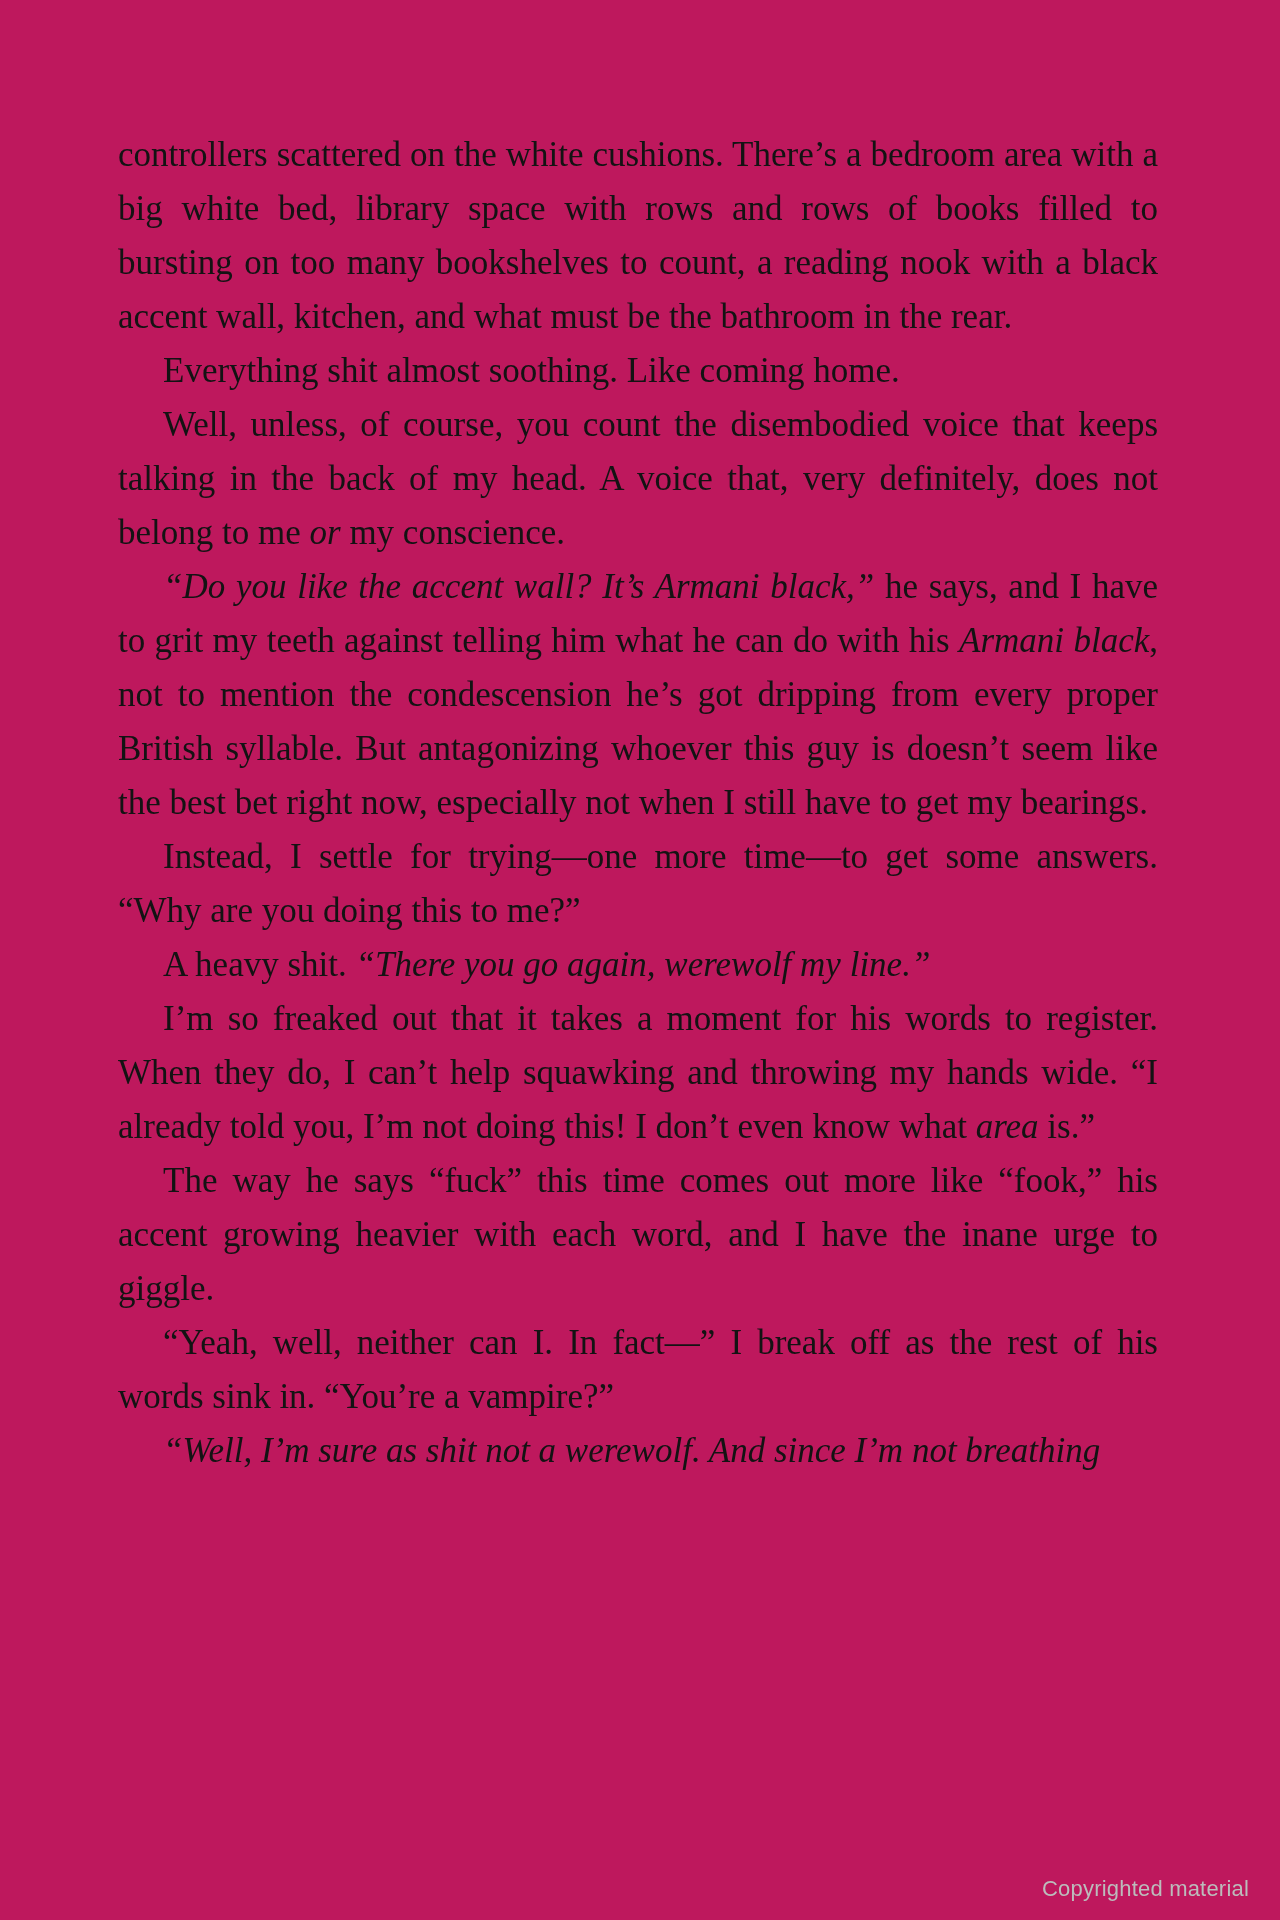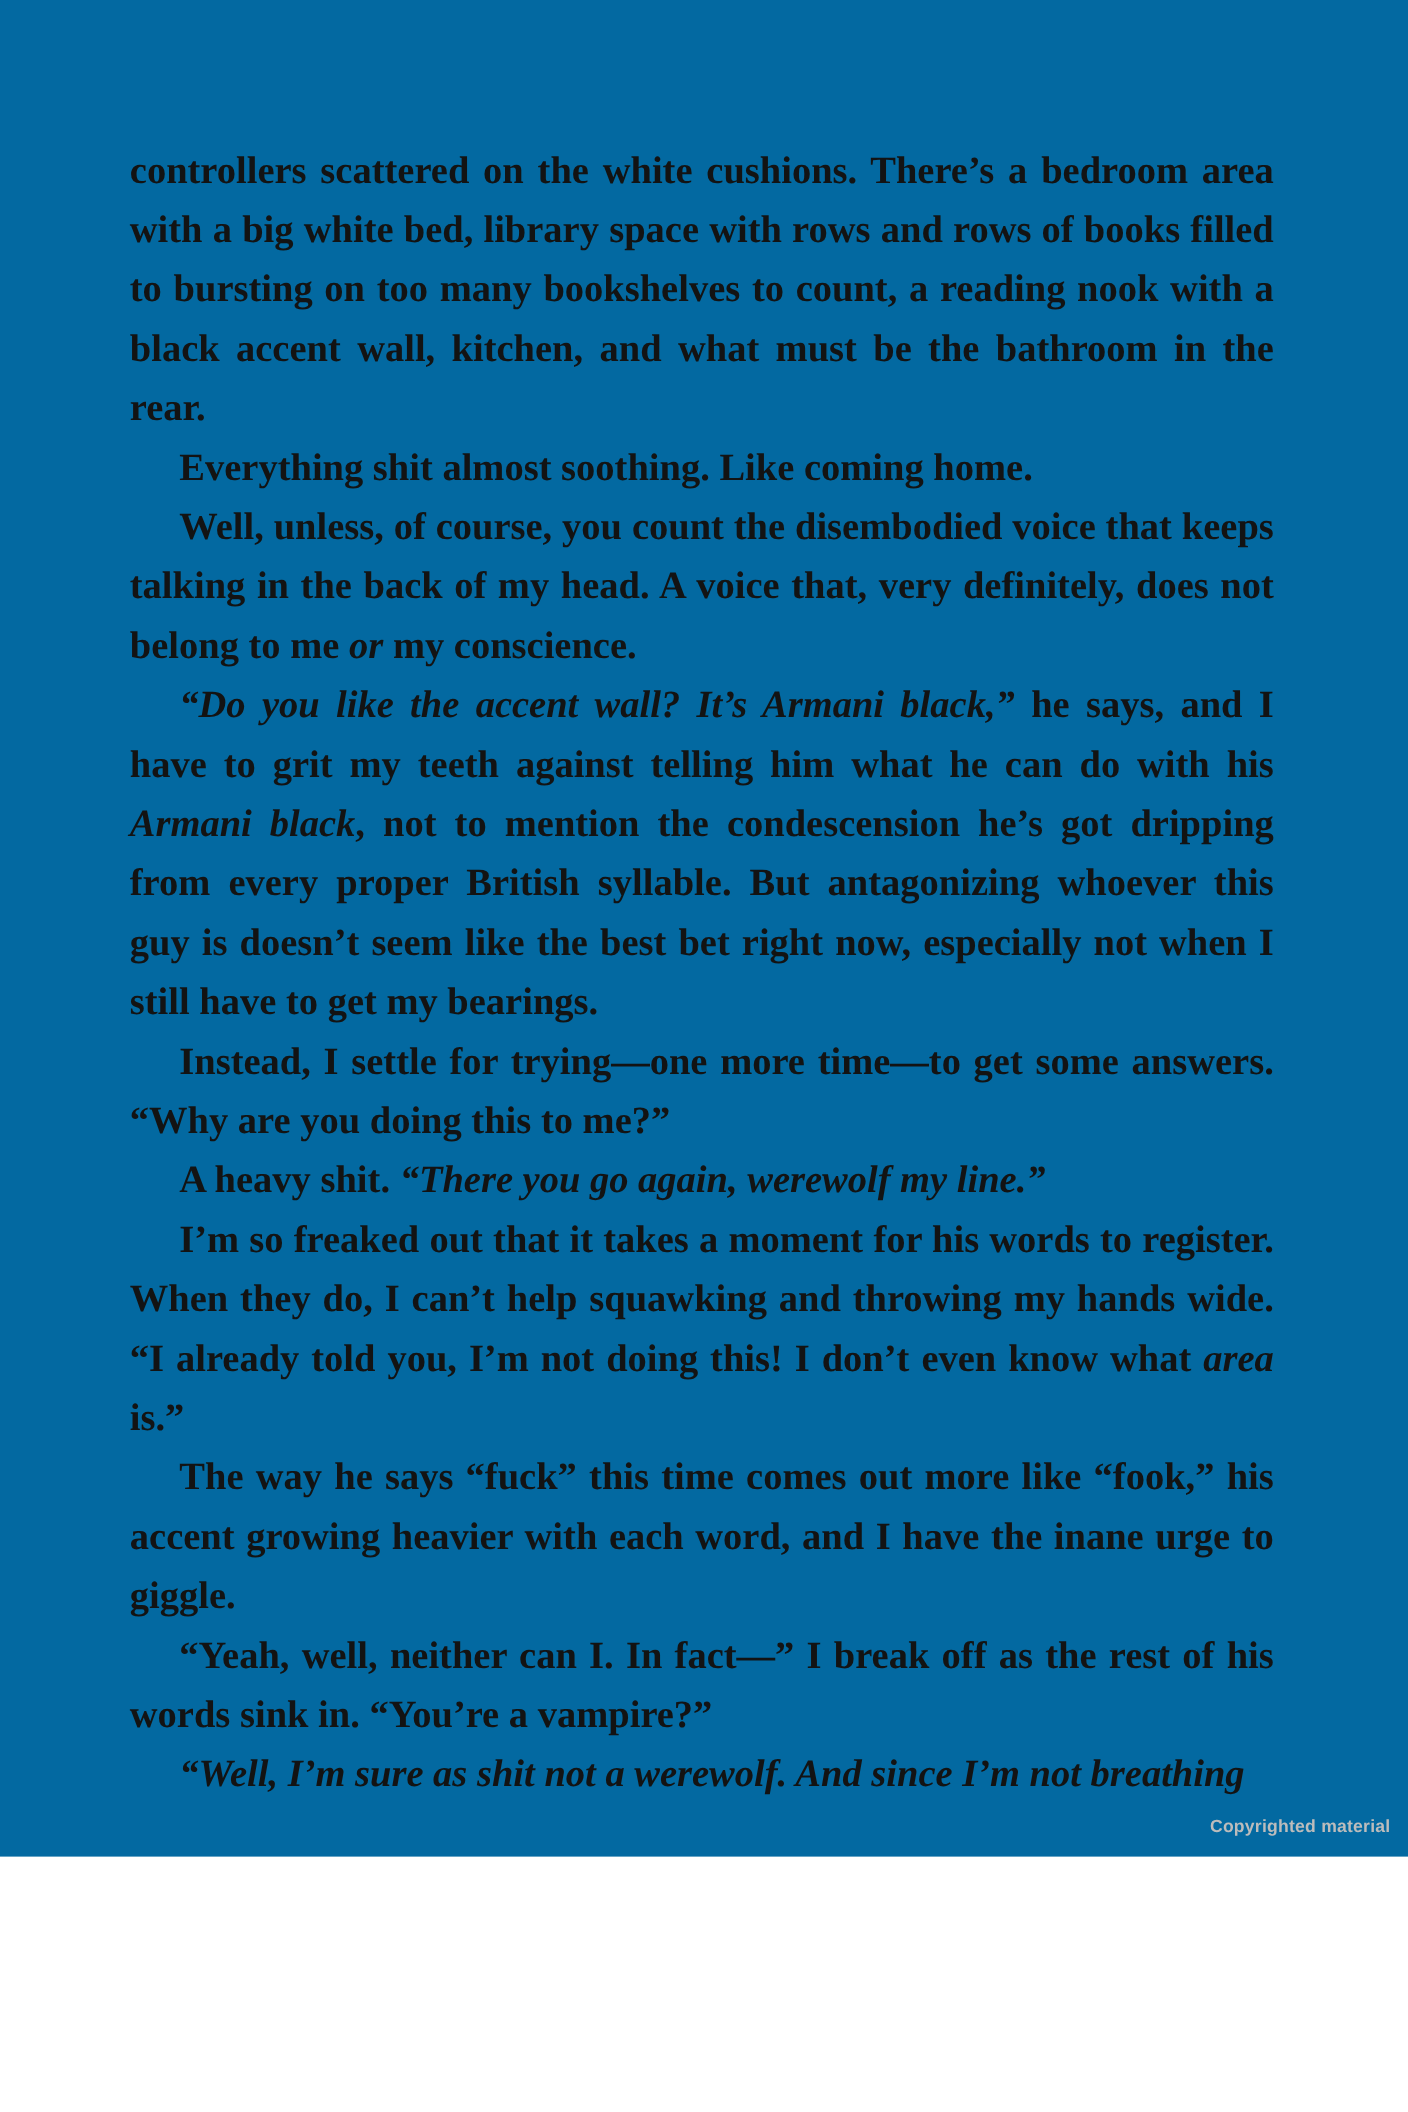--- a/index.html
+++ b/index.html
@@ -3,25 +3,24 @@
 <meta charset="utf-8">
 <style>
   html, body {
     margin: 0;
     padding: 0;
     background: #ffffff;
   }
   .page {
     position: relative;
     width: 1280px;
-    height: 1688px;
-    background: #0369a1;
+    height: 1920px;
+    background: #be185d;
     overflow: hidden;
     font-family: "Liberation Serif", "DejaVu Serif", serif;
-    font-weight: bold;
   }
   .text-block {
     position: absolute;
     left: 118px;
     top: 128px;
     width: 1040px;
     font-size: 35px;
     line-height: 54px;
     color: #131313;
     text-align: justify;
@@ -32,24 +31,24 @@
     padding: 0;
   }
   .para.indent {
     text-indent: 45px;
   }
   .i {
     font-style: italic;
   }
   .footer {
     position: absolute;
-    right: 16px;
+    right: 31px;
     bottom: 18px;
     font-family: "Liberation Sans", "DejaVu Sans", sans-serif;
-    font-size: 16px;
+    font-size: 22px;
     color: #bcbcbc;
     letter-spacing: 0.2px;
   }
 </style>
 </head>
 <body>
 
 <div class="page">
   <div class="text-block">
       <p class="para"><span>controllers scattered on the white cushions. There’s a bedroom area with a big white bed, library space with rows and rows of books filled to bursting on too many bookshelves to count, a reading nook with a black accent wall, kitchen, and what must be the bathroom in the rear.</span></p>

